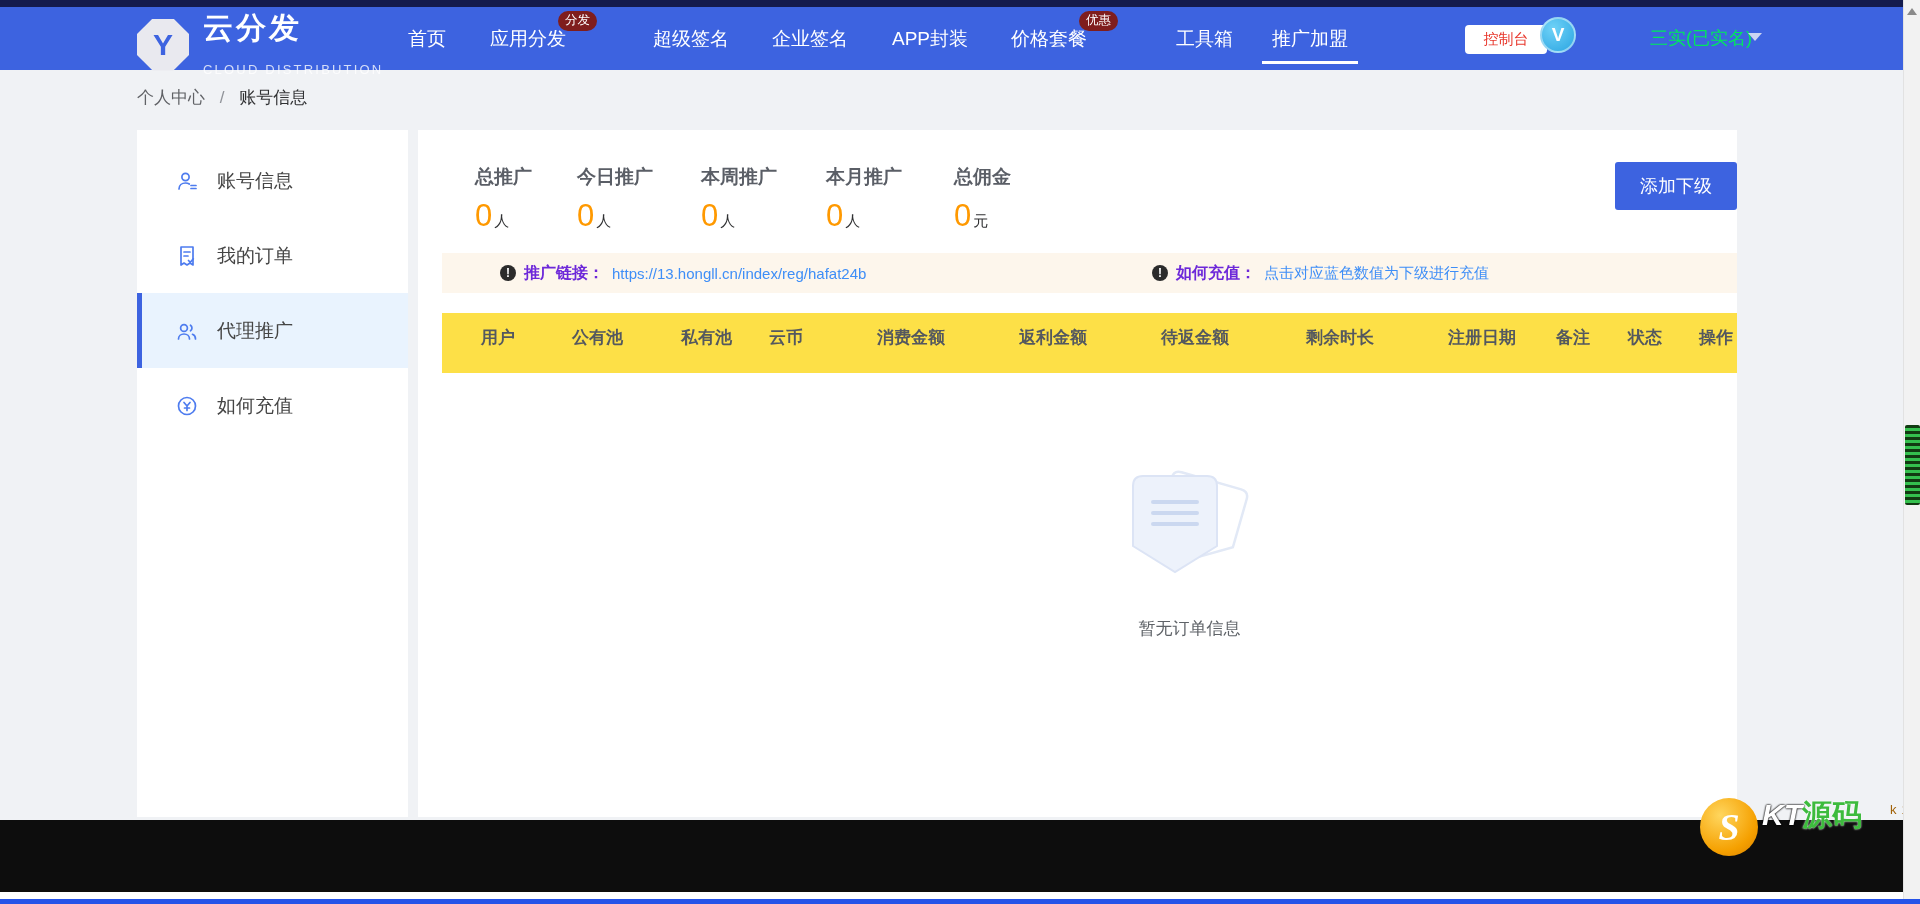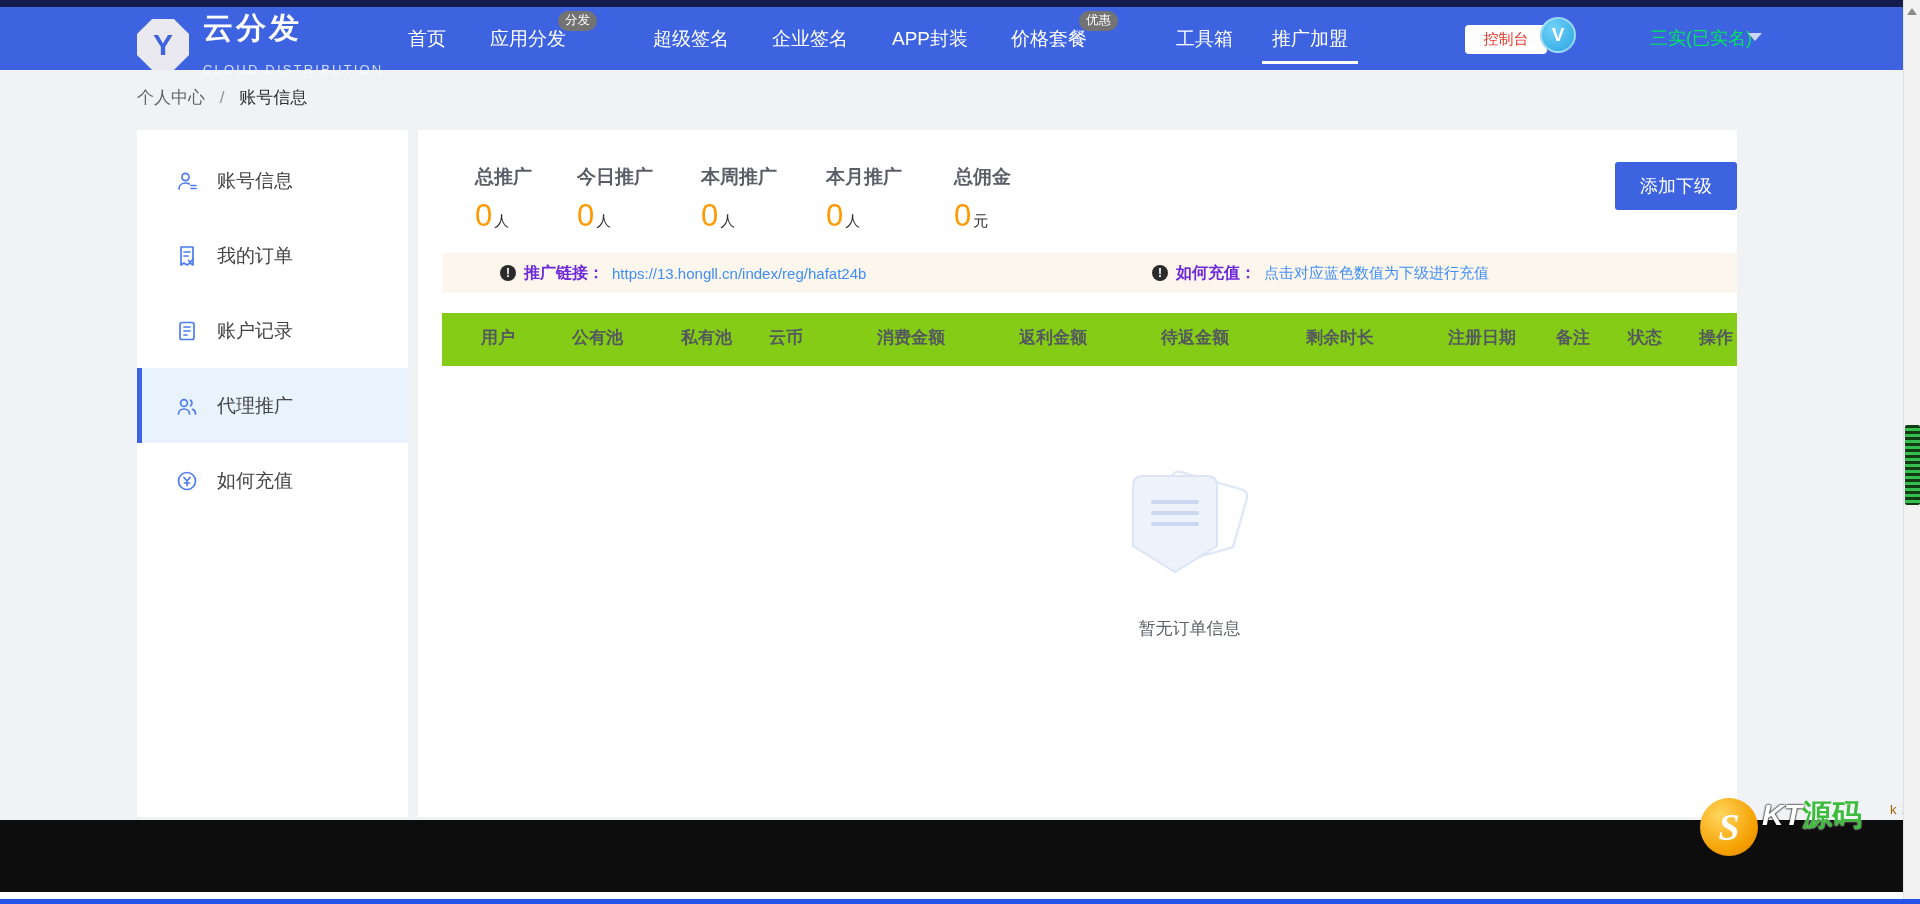--- a/index.html
+++ b/index.html
@@ -11,21 +11,21 @@
   .navbar { position:absolute; left:0; top:7px; width:1920px; height:63px; background:#3d63e0; z-index:5; }
   .logo { position:absolute; left:137px; top:5px; display:flex; align-items:center; gap:14px; }
   .logo-badge { width:52px; height:52px; background:#e9e9ef; clip-path:polygon(30% 0,70% 0,100% 30%,100% 70%,70% 100%,30% 100%,0 70%,0 30%);
                 display:flex; align-items:center; justify-content:center; }
   .logo-badge span { color:#3d63e0; font-size:30px; font-weight:bold; }
   .logo-title { color:#fff; font-size:30px; font-weight:bold; letter-spacing:3px; line-height:32px;font-family:Liberation Serif, serif; }
   .logo-sub { color:rgba(255,255,255,.78); font-size:13px; letter-spacing:2.2px; margin-top:18px; }
 
   .nav-item { position:absolute; top:0; height:63px; display:flex; align-items:center; color:#fff; font-size:19px; cursor:pointer; }
   .nav-item.active::after { content:""; position:absolute; left:-10px; right:-10px; bottom:6px; height:3px; background:#fff; }
-  .nav-badge { position:absolute; top:4px; left:calc(100% - 8px); background:#737373; color:#fff; font-size:12.5px;
+  .nav-badge { position:absolute; top:4px; left:calc(100% - 8px); background:#7f1d1d; color:#fff; font-size:12.5px;
                line-height:1; padding:3px 7px 4px; border-radius:10px; white-space:nowrap; }
 
   .console-btn { position:absolute; left:1465px; top:18px; width:82px; height:29px; background:#fff; color:#e8382d;
                  font-size:15px; border:none; border-radius:4px; cursor:pointer; }
   .avatar { position:absolute; left:1540px; top:10px; width:36px; height:36px; border-radius:50%;
             background:radial-gradient(circle at 35% 30%, #6fd2f7, #2ba5e2); border:2px solid rgba(255,255,255,.45);
             color:#fff; font-weight:bold; font-size:19px; display:flex; align-items:center; justify-content:center; }
   .username { position:absolute; left:1650px; top:19px; color:#00e85e; font-size:18px; cursor:pointer; }
   .user-caret { position:absolute; left:1748px; top:26px; width:0; height:0; border-left:7px solid transparent;
                 border-right:7px solid transparent; border-top:8px solid #ccd4f2; }
@@ -57,21 +57,21 @@
 
   .notice-bar { position:absolute; left:24px; top:123px; width:1295px; height:40px; background:#fdf6ec;
                 font-size:16px; }
   .notice-group { position:absolute; top:0; height:40px; display:flex; align-items:center; gap:8px; }
   .ng-left { left:58px; } .ng-right { left:710px; }
   .info-dot { width:16px; height:16px; border-radius:50%; background:#2b2b2b; color:#fff; font-size:12px; font-weight:bold;
               display:inline-flex; align-items:center; justify-content:center; line-height:1; }
   .notice-label { font-weight:bold; color:#6d28d9; }
   .notice-link { color:#3e8ef7; font-size:15px; cursor:pointer; text-decoration:none; }
 
-  .table-head { position:absolute; left:24px; top:183px; width:1295px; height:53px; background:#84cc16; }
+  .table-head { position:absolute; left:24px; top:183px; width:1295px; height:60px; background:#fde047; }
   .th { position:absolute; top:0; height:48px; display:flex; align-items:center; font-size:17px; font-weight:bold; color:#54585f; }
   .th.c0{left:39px} .th.c1{left:130px} .th.c2{left:239px} .th.c3{left:327px} .th.c4{left:435px} .th.c5{left:577px}
   .th.c6{left:719px} .th.c7{left:864px} .th.c8{left:1006px} .th.c9{left:1114px} .th.c10{left:1186px} .th.c11{left:1257px}
 
   .empty-wrap { position:absolute; left:0; top:340px; width:1543px; text-align:center; }
   .empty-text { margin-top:8px; font-size:17px; color:#5f6368; }
 
   
   .footer { position:absolute; left:0; top:820px; width:1920px; height:72px; background:#0d0d0d; z-index:10; }
   .bottom-white { position:absolute; left:0; top:892px; width:1920px; height:7px; background:#fff; z-index:10; }
@@ -160,27 +160,20 @@
     </svg>
     <span>账号信息</span>
   </div>
   <div class="side-item">
     <svg width="24" height="24" viewBox="0 0 24 24" fill="none" stroke="#4e7cef" stroke-width="1.7" stroke-linecap="round" stroke-linejoin="round">
       <path d="M6 3h12v18l-3-2-3 2-3-2-3 2z"></path>
         <path d="M9 8h6M9 12h4"></path>
         <path d="M13.5 16.5l1.8 1.8 3-3.4"></path>
     </svg>
     <span>我的订单</span>
-  </div>
-  <div class="side-item">
-    <svg width="24" height="24" viewBox="0 0 24 24" fill="none" stroke="#4e7cef" stroke-width="1.7" stroke-linecap="round" stroke-linejoin="round">
-      <rect x="5" y="3.5" width="14" height="17" rx="2"></rect>
-        <path d="M9 8h6M9 12h6M9 16h3"></path>
-    </svg>
-    <span>账户记录</span>
   </div>
   <div class="side-item active">
     <svg width="24" height="24" viewBox="0 0 24 24" fill="none" stroke="#4e7cef" stroke-width="1.7" stroke-linecap="round">
       <circle cx="9" cy="9" r="3.4"></circle>
         <path d="M3.5 20c0-3 2.4-5 5.5-5s5.5 2 5.5 5"></path>
         <path d="M15.5 6.2a3.4 3.4 0 0 1 0 5.6"></path>
         <path d="M17.5 15.3c1.9.7 3 2.3 3 4.7"></path>
     </svg>
     <span>代理推广</span>
   </div>

